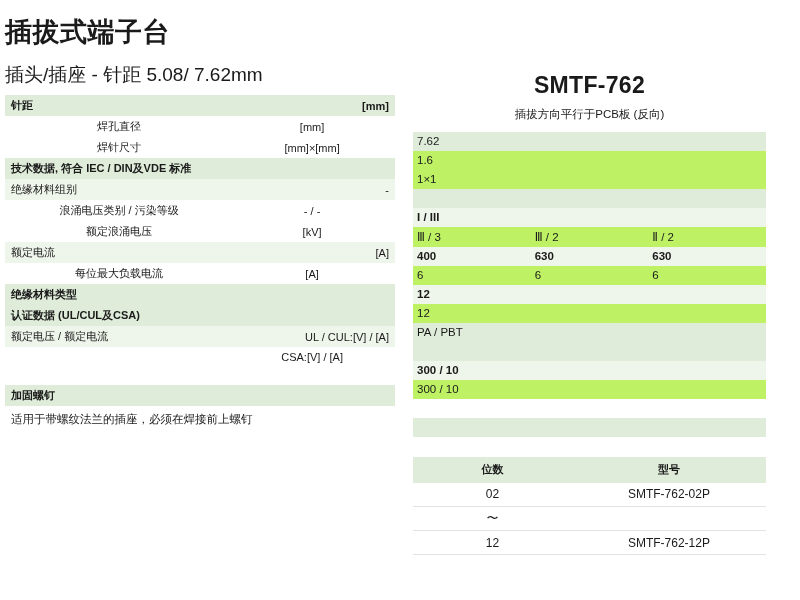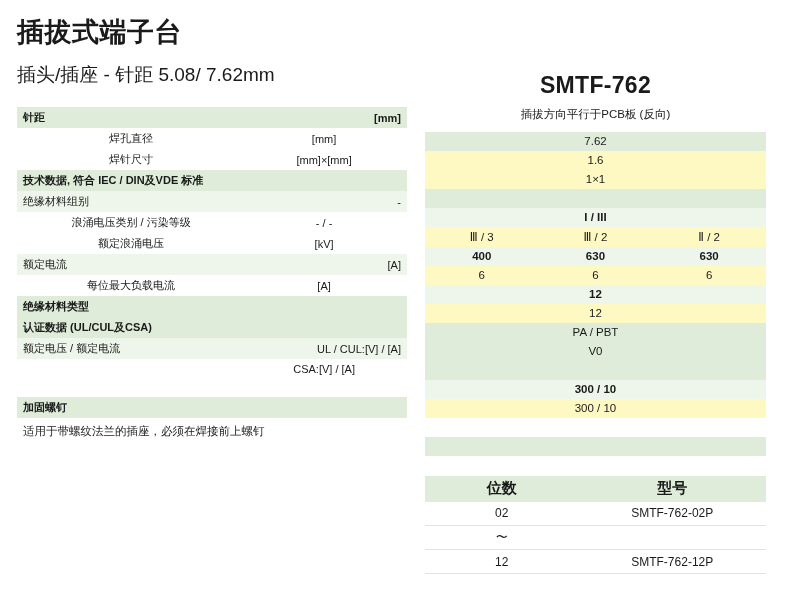--- a/index.html
+++ b/index.html
@@ -7,21 +7,21 @@
     margin: 0; padding: 0;
     width: 800px; height: 600px;
     background: #ffffff;
     font-family: "Liberation Sans", "DejaVu Sans", sans-serif;
     color: #1a1a1a;
     overflow: hidden;
   }
   .page {
     position: relative;
     width: 784px; height: 600px;
-    padding: 14px 18px 0 17px;
+    padding: 14px 18px 0 5px;
   }
   
   .title {
     font-size: 27px;
     font-weight: bold;
     letter-spacing: 0.5px;
     margin: 4px 0 14px 0;
     line-height: 1.1;
   }
   .cols {
@@ -29,21 +29,21 @@
     align-items: flex-start;
     gap: 0;
   }
   .col-left { width: 390px; flex: 0 0 390px; }
   .col-right { flex: 1 1 auto; padding-left: 18px; }
 
   .subtitle {
     font-size: 19px;
     line-height: 1.35;
     font-weight: normal;
-    margin: 0 0 20px 0;
+    margin: 0 0 8px 0;
     max-width: 360px;
   }
   .partno {
     text-align: center;
     font-size: 23px;
     font-weight: bold;
     margin: 10px 0 8px 0;
     letter-spacing: 0.3px;
   }
   .partsub {
@@ -57,40 +57,40 @@
   .spec-table { font-size: 11px; table-layout: fixed; }
   .spec-table td { padding: 3px 4px; height: 19px; vertical-align: middle; }
   .lbl { text-align: left; padding-left: 6px !important; }
   .unit { text-align: right; padding-right: 6px !important; white-space: nowrap; }
   .sec td { background: #dfecd9; font-weight: bold; }
   .sub td { background: #ffffff; text-align: center; }
   .shade td { background: #eef5ea; }
 
   .val-table { font-size: 11.5px; table-layout: fixed; width: 100%; }
   .val-table td {
-    padding: 3px 4px; height: 19px; text-align: center; vertical-align: middle;
+    padding: 3px 4px; height: 19px; vertical-align: middle;
   }
   .vsec td { background: #dfecd9; height: 19px; }
   .vshade td { background: #eef5ea; font-weight: bold; }
-  .vplain td { background: #fef9c3; margin-top: 8px; }
+  .vplain td { background: #bef264; margin-top: 8px; }
 
   .gap td { background: #ffffff !important; height: 19px; }
 
   
   .note {
     font-size: 11.5px;
     padding: 6px 6px 0 6px;
   }
 
   
   .model-wrap { margin-top: 20px; }
   .model-table { font-size: 12px; width: 100%; table-layout: fixed; border-collapse: collapse; }
   .model-table td { height: 24px; text-align: center; vertical-align: middle; }
   .model-table thead td {
-    background: #dfecd9; font-weight: bold; height: 26px; font-size: 15px;
+    background: #dfecd9; font-weight: bold; height: 26px; font-size: 11px;
   }
   .model-table tbody td { background: #ffffff; }
   .model-table tbody td { border-bottom: 1px solid #e2e2e2; }
   .tilde { font-size: 12px; }
 </style>
 </head>
 <body>
 
 <div class="page">
 
@@ -214,23 +214,20 @@
             <tr class="vshade">
               <td colspan="3">12</td>
             </tr>
             <tr class="vplain">
               <td colspan="3">12</td>
             </tr>
             <tr class="vsec">
               <td colspan="3">PA / PBT</td>
             </tr>
             <tr class="vsec">
-              <td colspan="3">V0</td>
-            </tr>
-            <tr class="vsec">
               <td colspan="3"></td>
             </tr>
             <tr class="vshade">
               <td colspan="3">300 / 10</td>
             </tr>
             <tr class="vplain">
               <td colspan="3">300 / 10</td>
             </tr>
             <tr class="gap">
               <td colspan="3"></td>

